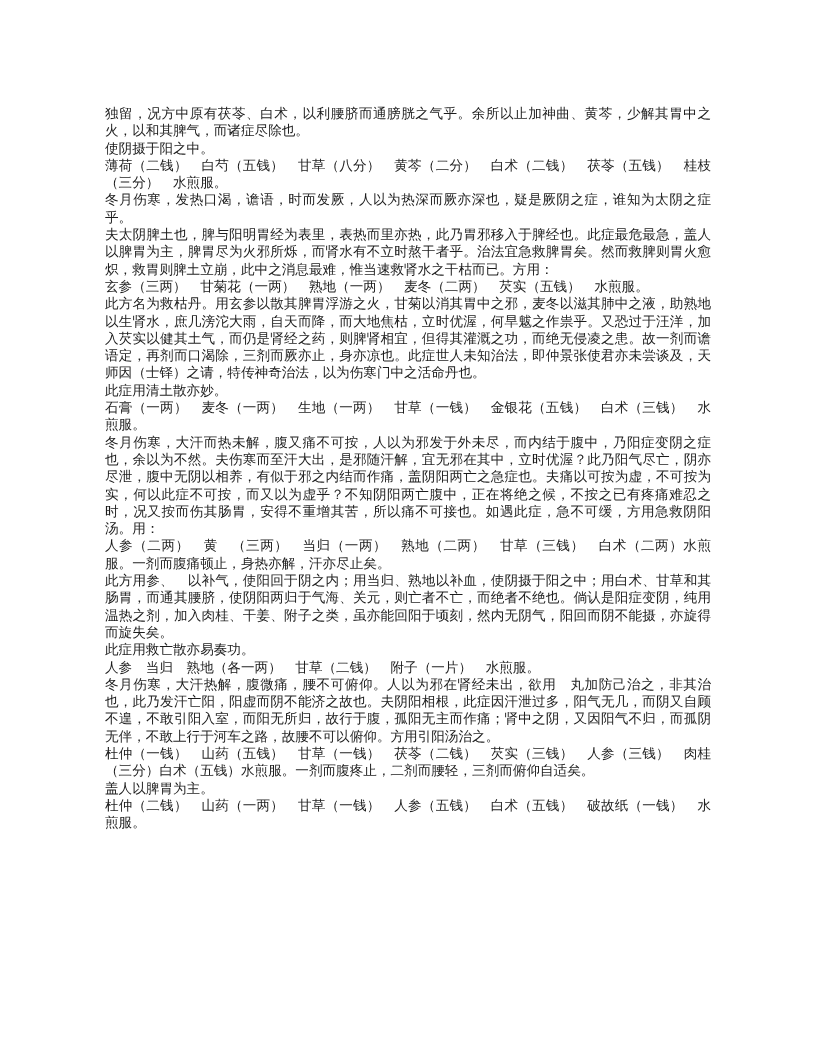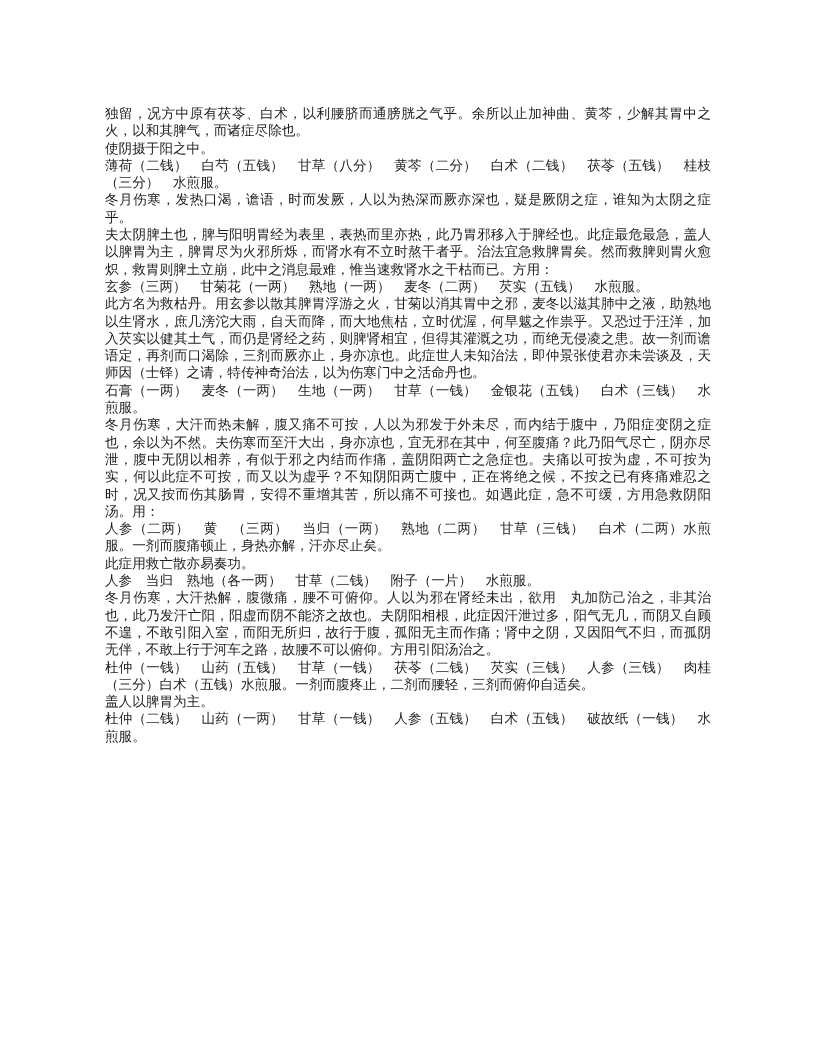--- a/index.html
+++ b/index.html
@@ -38,23 +38,25 @@
 
 <div class="page">
   <main class="doc-body">
     <p>独留，况方中原有茯苓、白术，以利腰脐而通膀胱之气乎。余所以止加神曲、黄芩，少解其胃中之火，以和其脾气，而诸症尽除也。</p>
     <p>使阴摄于阳之中。</p>
     <p>薄荷（二钱）　白芍（五钱）　甘草（八分）　黄芩（二分）　白术（二钱）　茯苓（五钱）　桂枝（三分）　水煎服。</p>
     <p>冬月伤寒，发热口渴，谵语，时而发厥，人以为热深而厥亦深也，疑是厥阴之症，谁知为太阴之症乎。</p>
     <p>夫太阴脾土也，脾与阳明胃经为表里，表热而里亦热，此乃胃邪移入于脾经也。此症最危最急，盖人以脾胃为主，脾胃尽为火邪所烁，而肾水有不立时熬干者乎。治法宜急救脾胃矣。然而救脾则胃火愈炽，救胃则脾土立崩，此中之消息最难，惟当速救肾水之干枯而已。方用：</p>
     <p>玄参（三两）　甘菊花（一两）　熟地（一两）　麦冬（二两）　芡实（五钱）　水煎服。</p>
     <p>此方名为救枯丹。用玄参以散其脾胃浮游之火，甘菊以消其胃中之邪，麦冬以滋其肺中之液，助熟地以生肾水，庶几滂沱大雨，自天而降，而大地焦枯，立时优渥，何旱魃之作祟乎。又恐过于汪洋，加入芡实以健其土气，而仍是肾经之药，则脾肾相宜，但得其灌溉之功，而绝无侵凌之患。故一剂而谵语定，再剂而口渴除，三剂而厥亦止，身亦凉也。此症世人未知治法，即仲景张使君亦未尝谈及，天师因（士铎）之请，特传神奇治法，以为伤寒门中之活命丹也。</p>
+    <p>此症用清土散亦妙。</p>
     <p>石膏（一两）　麦冬（一两）　生地（一两）　甘草（一钱）　金银花（五钱）　白术（三钱）　水煎服。</p>
-    <p>冬月伤寒，大汗而热未解，腹又痛不可按，人以为邪发于外未尽，而内结于腹中，乃阳症变阴之症也，余以为不然。夫伤寒而至汗大出，身亦凉也，宜无邪在其中，何至腹痛？此乃阳气尽亡，阴亦尽泄，腹中无阴以相养，有似于邪之内结而作痛，盖阴阳两亡之急症也。夫痛以可按为虚，不可按为实，何以此症不可按，而又以为虚乎？不知阴阳两亡腹中，正在将绝之候，不按之已有疼痛难忍之时，况又按而伤其肠胃，安得不重增其苦，所以痛不可接也。如遇此症，急不可缓，方用急救阴阳汤。用：</p>
+    <p>冬月伤寒，大汗而热未解，腹又痛不可按，人以为邪发于外未尽，而内结于腹中，乃阳症变阴之症也，余以为不然。夫伤寒而至汗大出，是邪随汗解，宜无邪在其中，立时优渥？此乃阳气尽亡，阴亦尽泄，腹中无阴以相养，有似于邪之内结而作痛，盖阴阳两亡之急症也。夫痛以可按为虚，不可按为实，何以此症不可按，而又以为虚乎？不知阴阳两亡腹中，正在将绝之候，不按之已有疼痛难忍之时，况又按而伤其肠胃，安得不重增其苦，所以痛不可接也。如遇此症，急不可缓，方用急救阴阳汤。用：</p>
     <p>人参（二两）　黄　（三两）　当归（一两）　熟地（二两）　甘草（三钱）　白术（二两）水煎服。一剂而腹痛顿止，身热亦解，汗亦尽止矣。</p>
+    <p>此方用参、　以补气，使阳回于阴之内；用当归、熟地以补血，使阴摄于阳之中；用白术、甘草和其肠胃，而通其腰脐，使阴阳两归于气海、关元，则亡者不亡，而绝者不绝也。倘认是阳症变阴，纯用温热之剂，加入肉桂、干姜、附子之类，虽亦能回阳于顷刻，然内无阴气，阳回而阴不能摄，亦旋得而旋失矣。</p>
     <p>此症用救亡散亦易奏功。</p>
     <p>人参　当归　熟地（各一两）　甘草（二钱）　附子（一片）　水煎服。</p>
     <p>冬月伤寒，大汗热解，腹微痛，腰不可俯仰。人以为邪在肾经未出，欲用　丸加防己治之，非其治也，此乃发汗亡阳，阳虚而阴不能济之故也。夫阴阳相根，此症因汗泄过多，阳气无几，而阴又自顾不遑，不敢引阳入室，而阳无所归，故行于腹，孤阳无主而作痛；肾中之阴，又因阳气不归，而孤阴无伴，不敢上行于河车之路，故腰不可以俯仰。方用引阳汤治之。</p>
     <p>杜仲（一钱）　山药（五钱）　甘草（一钱）　茯苓（二钱）　芡实（三钱）　人参（三钱）　肉桂（三分）白术（五钱）水煎服。一剂而腹疼止，二剂而腰轻，三剂而俯仰自适矣。</p>
     <p>盖人以脾胃为主。</p>
     <p>杜仲（二钱）　山药（一两）　甘草（一钱）　人参（五钱）　白术（五钱）　破故纸（一钱）　水煎服。</p>
   </main>
 </div>
 
 </body></html>

